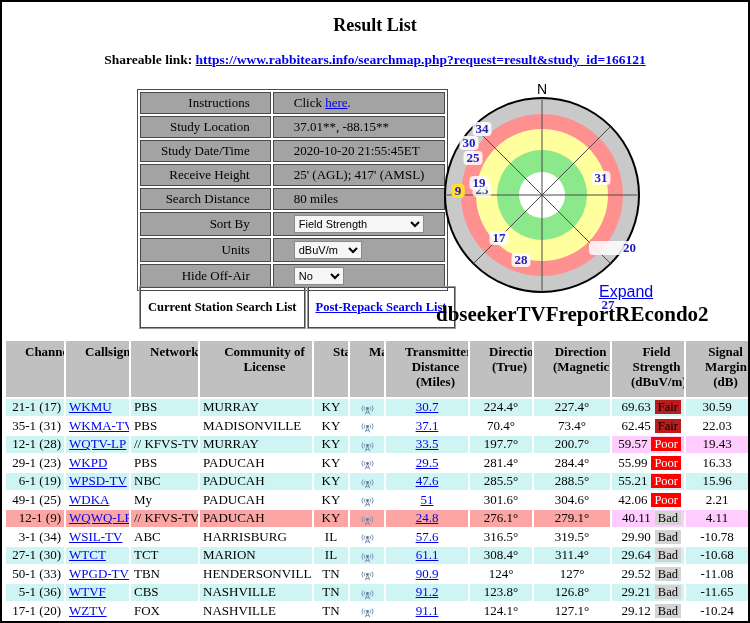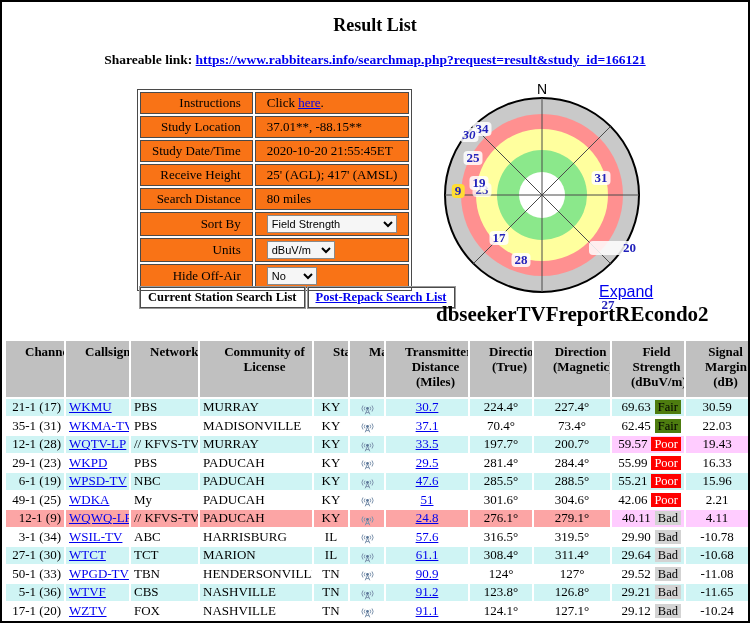--- a/index.html
+++ b/index.html
@@ -24,41 +24,41 @@
     text-align: center; font-size: 13.5px; font-weight: bold;
   }
 
   
   table.form-table {
     position: absolute; top: 87px; left: 135px;
     border-collapse: separate; border-spacing: 2px;
     border: 1px solid #4a4a4a; font-size: 13px;
   }
   table.form-table td {
-    border: 1px solid #4a4a4a; padding: 2px 11px; height: 21px;
-    white-space: nowrap; background: #f97316; vertical-align: middle;
+    border: 1px solid #4a4a4a; padding: 2px 20px; height: 21px;
+    white-space: nowrap; background: #a3a3a3; vertical-align: middle;
   }
   td.flabel { text-align: right; min-width: 92px; }
   td.fvalue { min-width: 122px; }
   .fvalue select {
     font-family: "Liberation Sans", sans-serif; font-size: 11px;
     border: 1px solid #8a8a8a; background: #f6f6f6; height: 18px;
   }
   select.sel-sort  { width: 130px; }
   select.sel-units { width: 68px; }
   select.sel-hide  { width: 50px; }
 
   
   table.actions-table {
     position: absolute; top: 282px; left: 135px;
     border-collapse: separate; border-spacing: 3px;
     font-size: 12.5px; font-weight: bold;
   }
   table.actions-table td {
-    border: 1px solid #4a4a4a; padding: 2px 7px; text-align: center;
+    border: 1px solid #4a4a4a; padding: 12px 7px; text-align: center;
     white-space: nowrap; box-shadow: 0 0 0 1px #9a9a9a;
   }
 
   
   .plot {
     position: absolute; top: 95px; left: 442px; width: 196px; height: 196px;
   }
   .north-label {
     position: absolute; top: -16px; left: 0; width: 196px;
     text-align: center; font-family: "Liberation Sans", sans-serif;
@@ -103,21 +103,21 @@
   tr.bg-yellow td { background: #fca5a5; }
   td.pink { background: #FFCCFF !important; }
   td.c-channel { text-align: right; padding-right: 8px; }
   td.c-callsign, td.c-network, td.c-community { text-align: left; padding-left: 4px; }
   td.c-state, td.c-map, td.c-distance, td.c-dir, td.c-margin { text-align: center; }
   td.c-fs { text-align: right; padding-right: 3px; }
   .badge {
     display: inline-block; margin-left: 4px; padding: 0 3px;
     font-size: 12.5px; line-height: 14px;
   }
-  .badge-fair { background: #4d7c0f; color: #000; }
+  .badge-fair { background: #b91c1c; color: #000; }
   .badge-poor { background: #FF0000; color: #fff; }
   .badge-bad  { background: #D3D3D3; color: #000; }
   .map-cell svg { vertical-align: middle; }
 </style>
 </head>
 <body>
 
 <div class="page-title">Result List</div>
 <div class="share-line">
   <span>Shareable link:</span>
@@ -180,21 +180,21 @@
     <circle cx="98" cy="98" r="23" fill="#FFFFFF"></circle>
     <g stroke="#4a4a4a" stroke-width="1">
       <line x1="98" y1="1" x2="98" y2="195"></line>
       <line x1="1" y1="98" x2="195" y2="98"></line>
       <line x1="29.4" y1="29.4" x2="166.6" y2="166.6"></line>
       <line x1="29.4" y1="166.6" x2="166.6" y2="29.4"></line>
     </g>
   </svg>
   <div id="markers">
       <div class="marker" style="left: 38px; top: 32px;">34</div>
-      <div class="marker" style="left: 25px; top: 38px; font-style: italic;">30</div>
+      <div class="marker" style="left: 25px; top: 46px;">30</div>
       <div class="marker" style="left: 29px; top: 61px;">25</div>
       <div class="marker under" style="left: 38px; top: 93px;">23</div>
       <div class="marker" style="left: 35px; top: 86px;">19</div>
       <div class="marker highlight" style="left: 14px; top: 94px;">9</div>
       <div class="marker" style="left: 157px; top: 81px;">31</div>
       <div class="marker" style="left: 55px; top: 141px;">17</div>
       <div class="marker" style="left: 77px; top: 163px;">28</div>
       <div class="marker" style="left: 170px; top: 151px; padding-left: 34px;">20</div>
       <div class="marker" style="left: 164px; top: 162px; margin-top: 46px;">27</div>
     </div>

